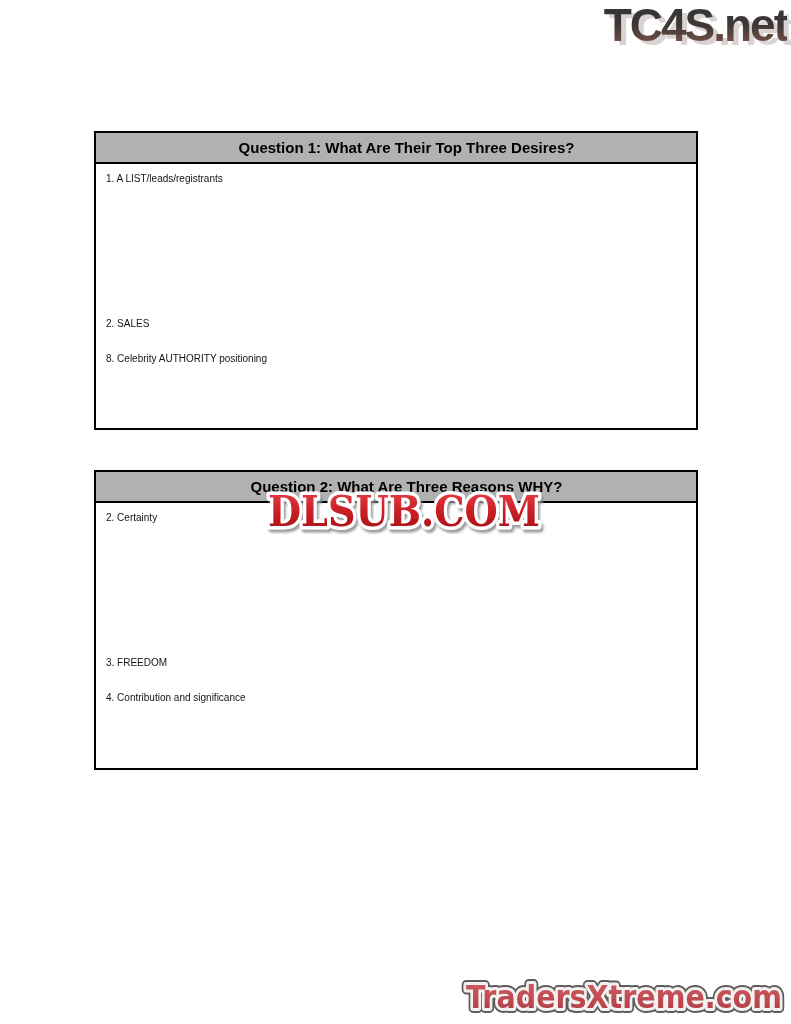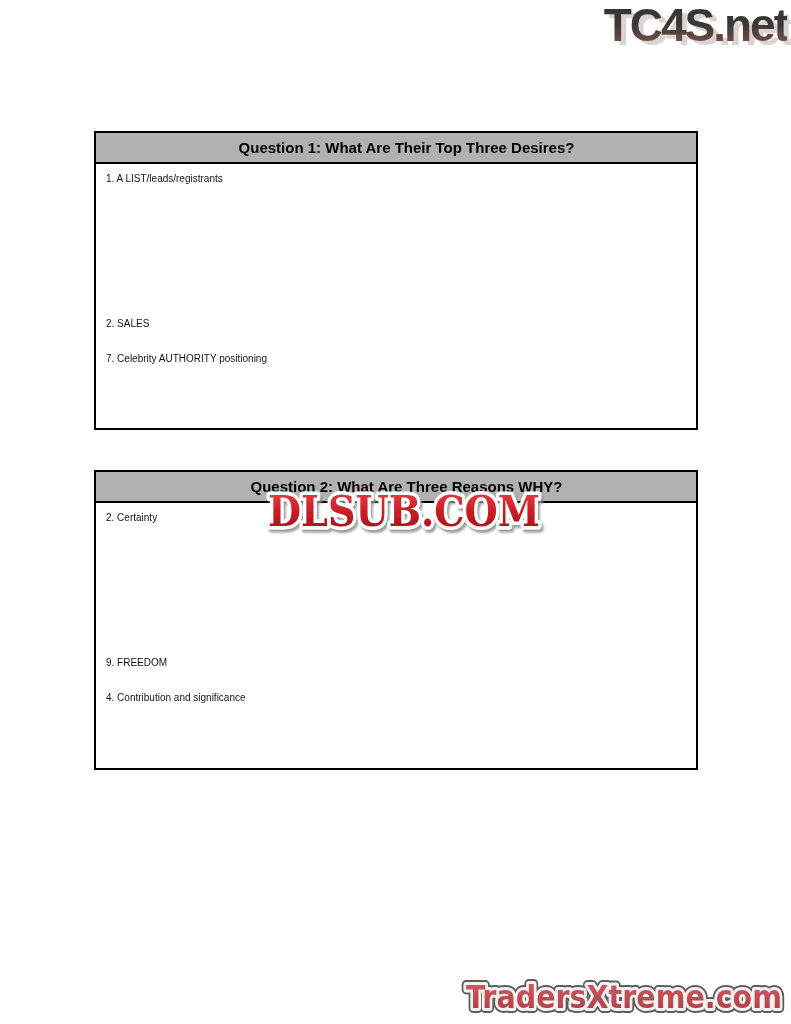--- a/index.html
+++ b/index.html
@@ -113,29 +113,29 @@
     <span class="tc4s-shadow">TC4S.net</span>
     <span class="tc4s-main">TC4S.net</span>
   </div>
 
 
   <div class="qtable qtable-1">
     <div class="qheader">Question 1: What Are Their Top Three Desires?</div>
     <div class="qbody">
       <div class="qitem qitem-a">1. A LIST/leads/registrants</div>
       <div class="qitem qitem-b">2. SALES</div>
-      <div class="qitem qitem-c">7. Celebrity AUTHORITY positioning</div>
+      <div class="qitem qitem-c">8. Celebrity AUTHORITY positioning</div>
     </div>
   </div>
 
   <div class="qtable qtable-2">
     <div class="qheader">Question 2: What Are Three Reasons WHY?</div>
     <div class="qbody">
       <div class="qitem qitem-a">2. Certainty</div>
-      <div class="qitem qitem-b">9. FREEDOM</div>
+      <div class="qitem qitem-b">3. FREEDOM</div>
       <div class="qitem qitem-c">4. Contribution and significance</div>
     </div>
   </div>
 
   <svg class="dlsub-svg" viewBox="0 0 296 58">
     <defs>
       <linearGradient id="dlsub-red-grad" x1="0" y1="0" x2="0" y2="1">
         <stop offset="0" stop-color="#e8434a"></stop>
         <stop offset="0.5" stop-color="#cb1e25"></stop>
         <stop offset="1" stop-color="#9c0e14"></stop>

